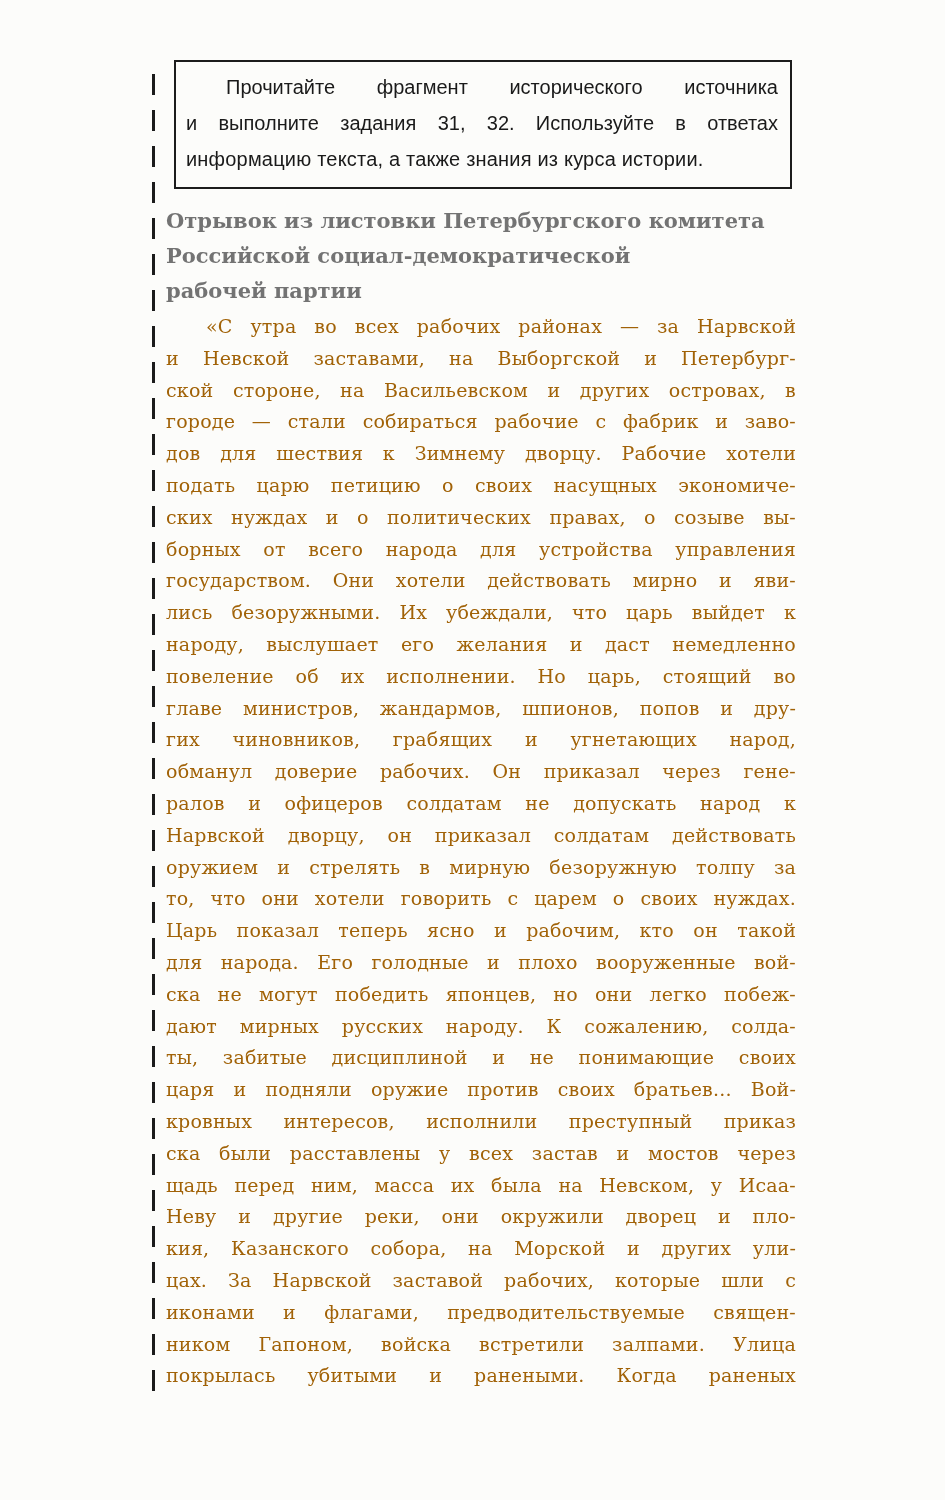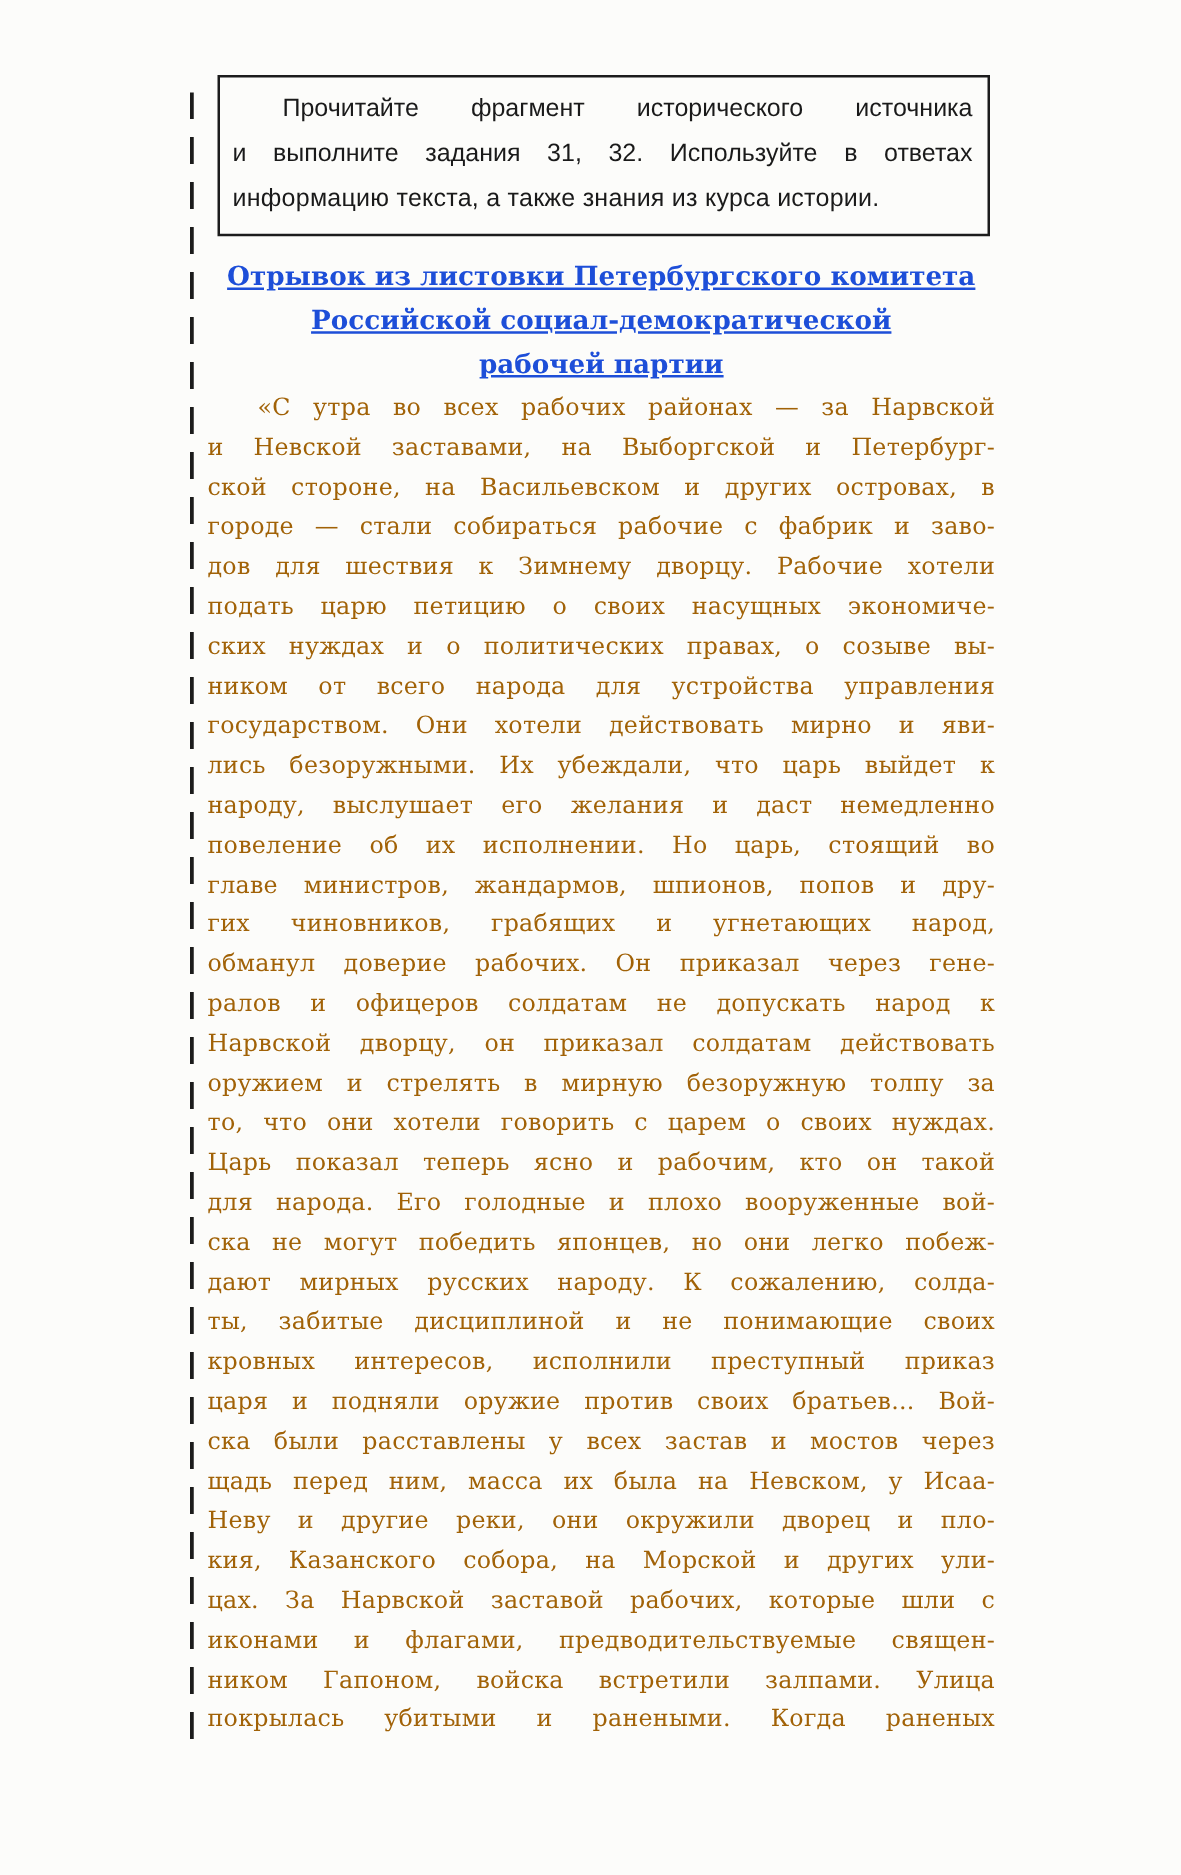--- a/index.html
+++ b/index.html
@@ -56,23 +56,22 @@
   }
   .heading {
     position: absolute;
     left: 166px;
     top: 203px;
     width: 630px;
     font-family: "DejaVu Serif", "Liberation Serif", serif;
     font-weight: bold;
     font-size: 21px;
     line-height: 35px;
-    text-align: center;
-    color: #1d4ed8;
-    text-decoration: underline;
+    text-align: left;
+    color: #737373;
   }
   .body-text {
     position: absolute;
     left: 166px;
     top: 311px;
     width: 630px;
     font-family: "DejaVu Serif", "Liberation Serif", serif;
     font-size: 19px;
     line-height: 31.8px;
     letter-spacing: 0.2px;
@@ -107,39 +106,39 @@
     </div>
 
   <div class="body-text">
       <div class="bline">«С утра во всех рабочих районах — за Нарвской</div>
       <div class="bline">и Невской заставами, на Выборгской и Петербург-</div>
       <div class="bline">ской стороне, на Васильевском и других островах, в</div>
       <div class="bline">городе — стали собираться рабочие с фабрик и заво-</div>
       <div class="bline">дов для шествия к Зимнему дворцу. Рабочие хотели</div>
       <div class="bline">подать царю петицию о своих насущных экономиче-</div>
       <div class="bline">ских нуждах и о политических правах, о созыве вы-</div>
-      <div class="bline">ником от всего народа для устройства управления</div>
+      <div class="bline">борных от всего народа для устройства управления</div>
       <div class="bline">государством. Они хотели действовать мирно и яви-</div>
       <div class="bline">лись безоружными. Их убеждали, что царь выйдет к</div>
       <div class="bline">народу, выслушает его желания и даст немедленно</div>
       <div class="bline">повеление об их исполнении. Но царь, стоящий во</div>
       <div class="bline">главе министров, жандармов, шпионов, попов и дру-</div>
       <div class="bline">гих чиновников, грабящих и угнетающих народ,</div>
       <div class="bline">обманул доверие рабочих. Он приказал через гене-</div>
       <div class="bline">ралов и офицеров солдатам не допускать народ к</div>
       <div class="bline">Нарвской дворцу, он приказал солдатам действовать</div>
       <div class="bline">оружием и стрелять в мирную безоружную толпу за</div>
       <div class="bline">то, что они хотели говорить с царем о своих нуждах.</div>
       <div class="bline">Царь показал теперь ясно и рабочим, кто он такой</div>
       <div class="bline">для народа. Его голодные и плохо вооруженные вой-</div>
       <div class="bline">ска не могут победить японцев, но они легко побеж-</div>
       <div class="bline">дают мирных русских народу. К сожалению, солда-</div>
       <div class="bline">ты, забитые дисциплиной и не понимающие своих</div>
+      <div class="bline">царя и подняли оружие против своих братьев... Вой-</div>
       <div class="bline">кровных интересов, исполнили преступный приказ</div>
-      <div class="bline">царя и подняли оружие против своих братьев... Вой-</div>
       <div class="bline">ска были расставлены у всех застав и мостов через</div>
       <div class="bline">щадь перед ним, масса их была на Невском, у Исаа-</div>
       <div class="bline">Неву и другие реки, они окружили дворец и пло-</div>
       <div class="bline">кия, Казанского собора, на Морской и других ули-</div>
       <div class="bline">цах. За Нарвской заставой рабочих, которые шли с</div>
       <div class="bline">иконами и флагами, предводительствуемые священ-</div>
       <div class="bline">ником Гапоном, войска встретили залпами. Улица</div>
       <div class="bline">покрылась убитыми и ранеными. Когда раненых</div>
     </div>
 

